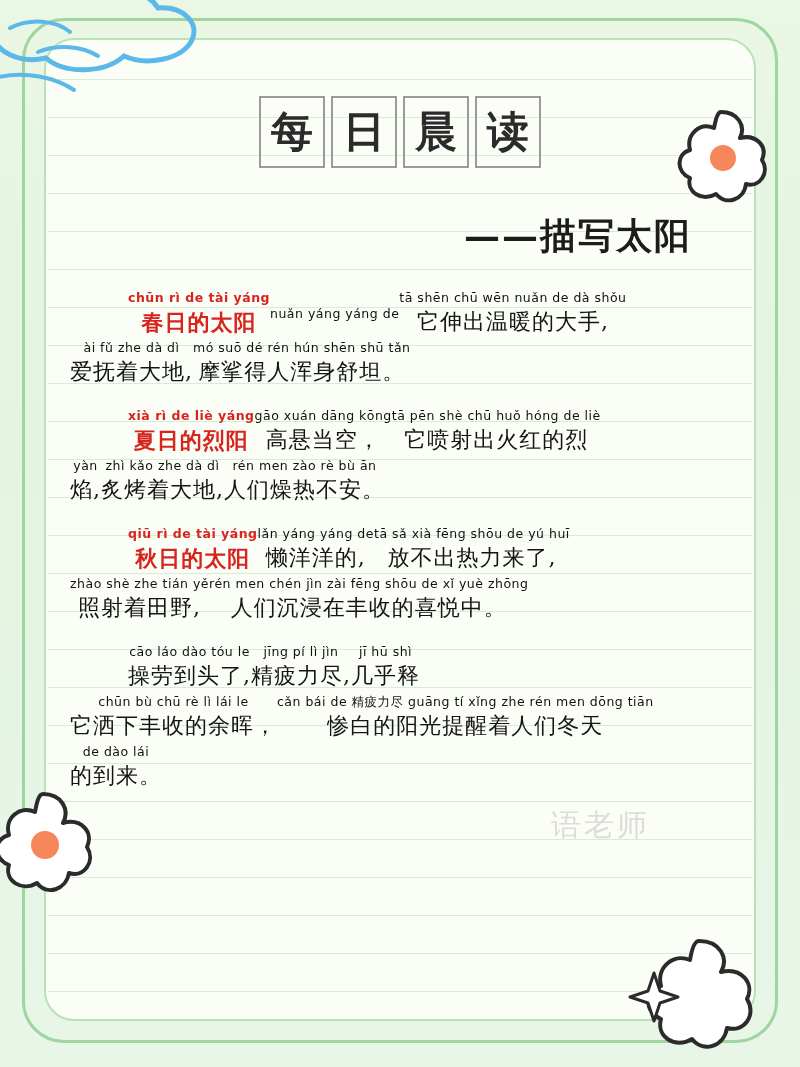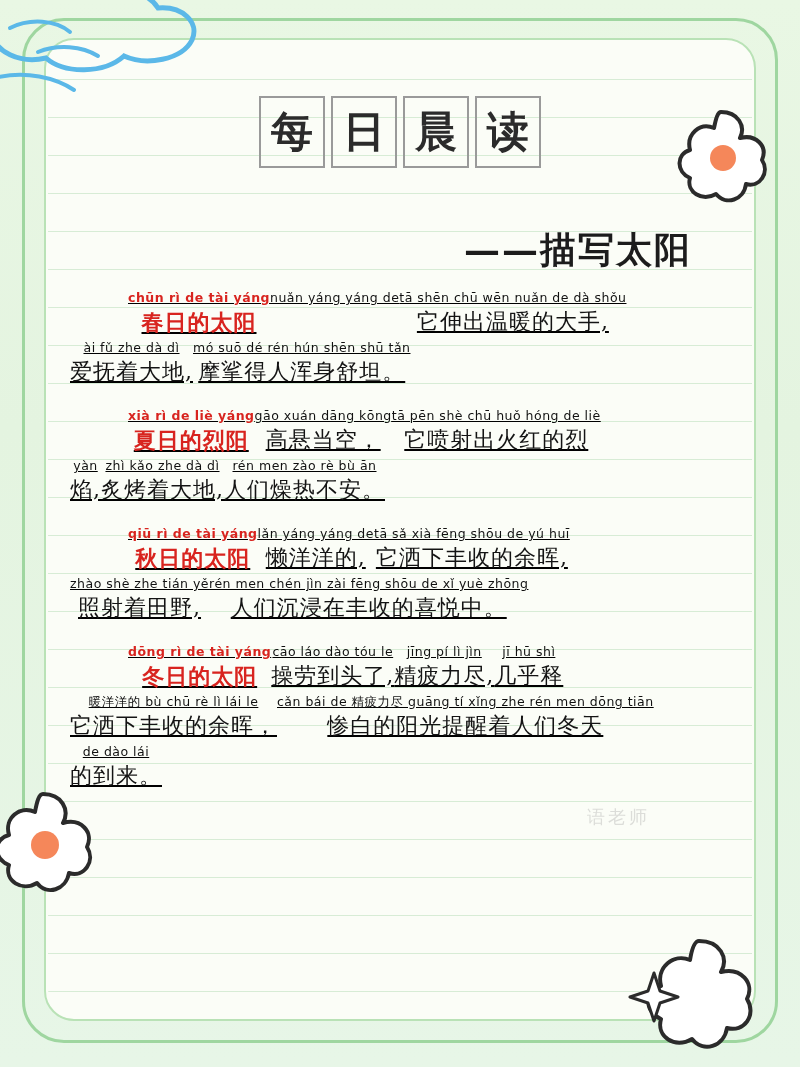--- a/index.html
+++ b/index.html
@@ -93,45 +93,44 @@
     justify-content: center;
     font-family: "DejaVu Serif", serif;
     font-size: 42px;
     font-weight: bold;
     color: #2b2b2b;
     letter-spacing: 0;
   }
   .subtitle {
     position: absolute;
     right: 108px;
-    top: 226px;
+    top: 212px;
     font-family: "DejaVu Serif", serif;
     font-size: 36px;
     font-weight: bold;
     color: #1c1c1c;
     letter-spacing: 2px;
   }
 
   
   .body {
     position: absolute;
     left: 70px;
     top: 290px;
     width: 672px;
   }
   .para {
     margin-bottom: 20px;
   }
   .line {
     display: flex;
-    align-items: flex-start;
+    align-items: center;
     flex-wrap: nowrap;
     margin-bottom: 2px;
     white-space: nowrap;
-    text-decoration: underline;
   }
   .line.indent {
     padding-left: 58px;
   }
   .unit {
     display: inline-flex;
     flex-direction: column;
     align-items: center;
     justify-content: flex-end;
   }
@@ -160,21 +159,21 @@
     color: #d8241f;
     font-weight: bold;
   }
 
   
   .watermark {
     position: absolute;
     right: 150px;
     top: 805px;
     font-family: Liberation Serif, serif;
-    font-size: 18px;
+    font-size: 30px;
     color: rgba(150, 150, 150, 0.30);
     letter-spacing: 3px;
     pointer-events: none;
   }
 </style>
 </head>
 <body>
 
 <div class="page">
 
@@ -289,57 +288,53 @@
         <span class="unit">
           <span class="pinyin red">qiū rì  de tài yáng</span>
           <span class="han red">秋日的太阳</span>
         </span>
         <span class="unit">
           <span class="pinyin">lǎn yáng yáng de</span>
           <span class="han">懒洋洋的,</span>
         </span>
         <span class="unit">
           <span class="pinyin">tā sǎ xià fēng shōu de yú huī</span>
-          <span class="han">它洒下丰收的余晖,</span>
+          <span class="han">放不出热力来了,</span>
         </span>
       </div>
       <div class="line">
         <span class="unit">
           <span class="pinyin">zhào shè zhe tián yě</span>
           <span class="han">照射着田野,</span>
         </span>
         <span class="unit">
           <span class="pinyin">rén men chén jìn zài fēng shōu de xǐ yuè zhōng</span>
           <span class="han">人们沉浸在丰收的喜悦中。</span>
         </span>
       </div>
     </div>
 
     <div class="para">
       <div class="line indent">
         <span class="unit">
-          <span class="pinyin red">dōng rì  de tài yáng</span>
-          <span class="han red">冬日的太阳</span>
-        </span>
-        <span class="unit">
           <span class="pinyin">cāo láo dào tóu le</span>
           <span class="han">操劳到头了,</span>
         </span>
         <span class="unit">
           <span class="pinyin">jīng pí lì jìn</span>
           <span class="han">精疲力尽,</span>
         </span>
         <span class="unit">
           <span class="pinyin">jī hū shì</span>
           <span class="han">几乎释</span>
         </span>
       </div>
       <div class="line">
         <span class="unit">
-          <span class="pinyin">暖洋洋的 bù chū rè lì lái le</span>
+          <span class="pinyin">chūn bù chū rè lì lái le</span>
           <span class="han">它洒下丰收的余晖，</span>
         </span>
         <span class="unit">
           <span class="pinyin">cǎn bái de 精疲力尽 guāng tí xǐng zhe rén men dōng tiān</span>
           <span class="han">惨白的阳光提醒着人们冬天</span>
         </span>
       </div>
       <div class="line">
         <span class="unit">
           <span class="pinyin">de dào lái</span>

